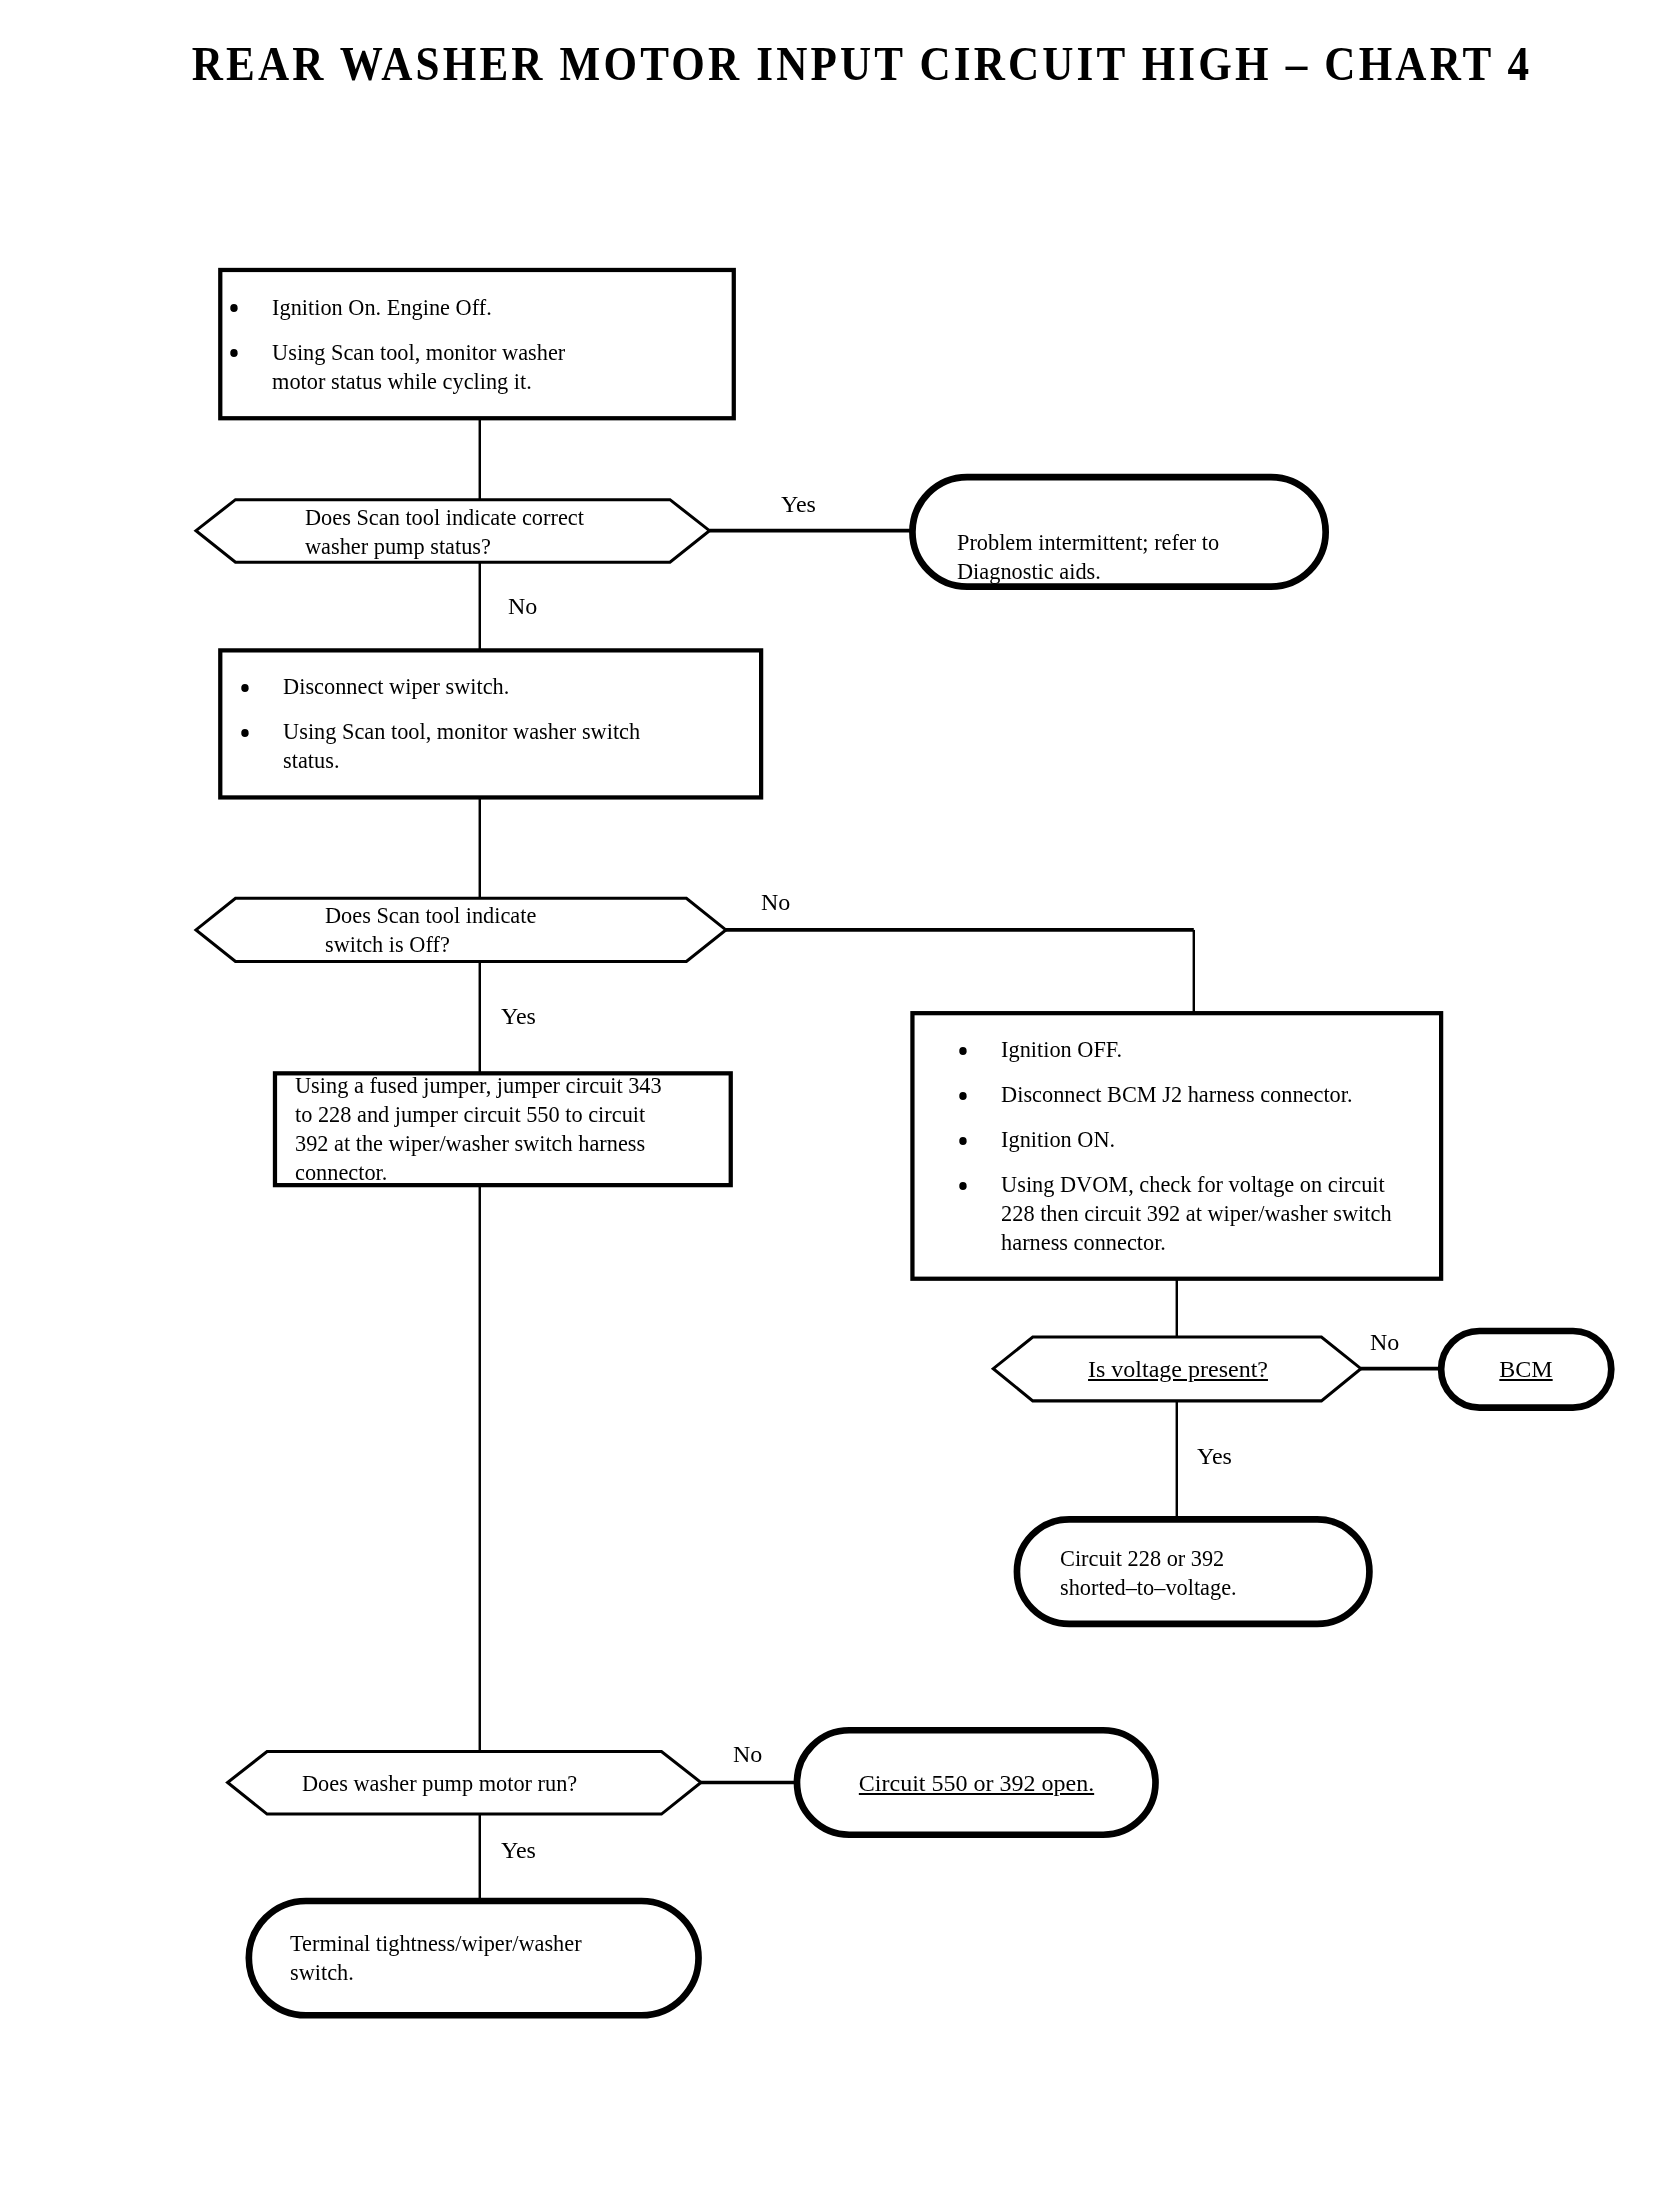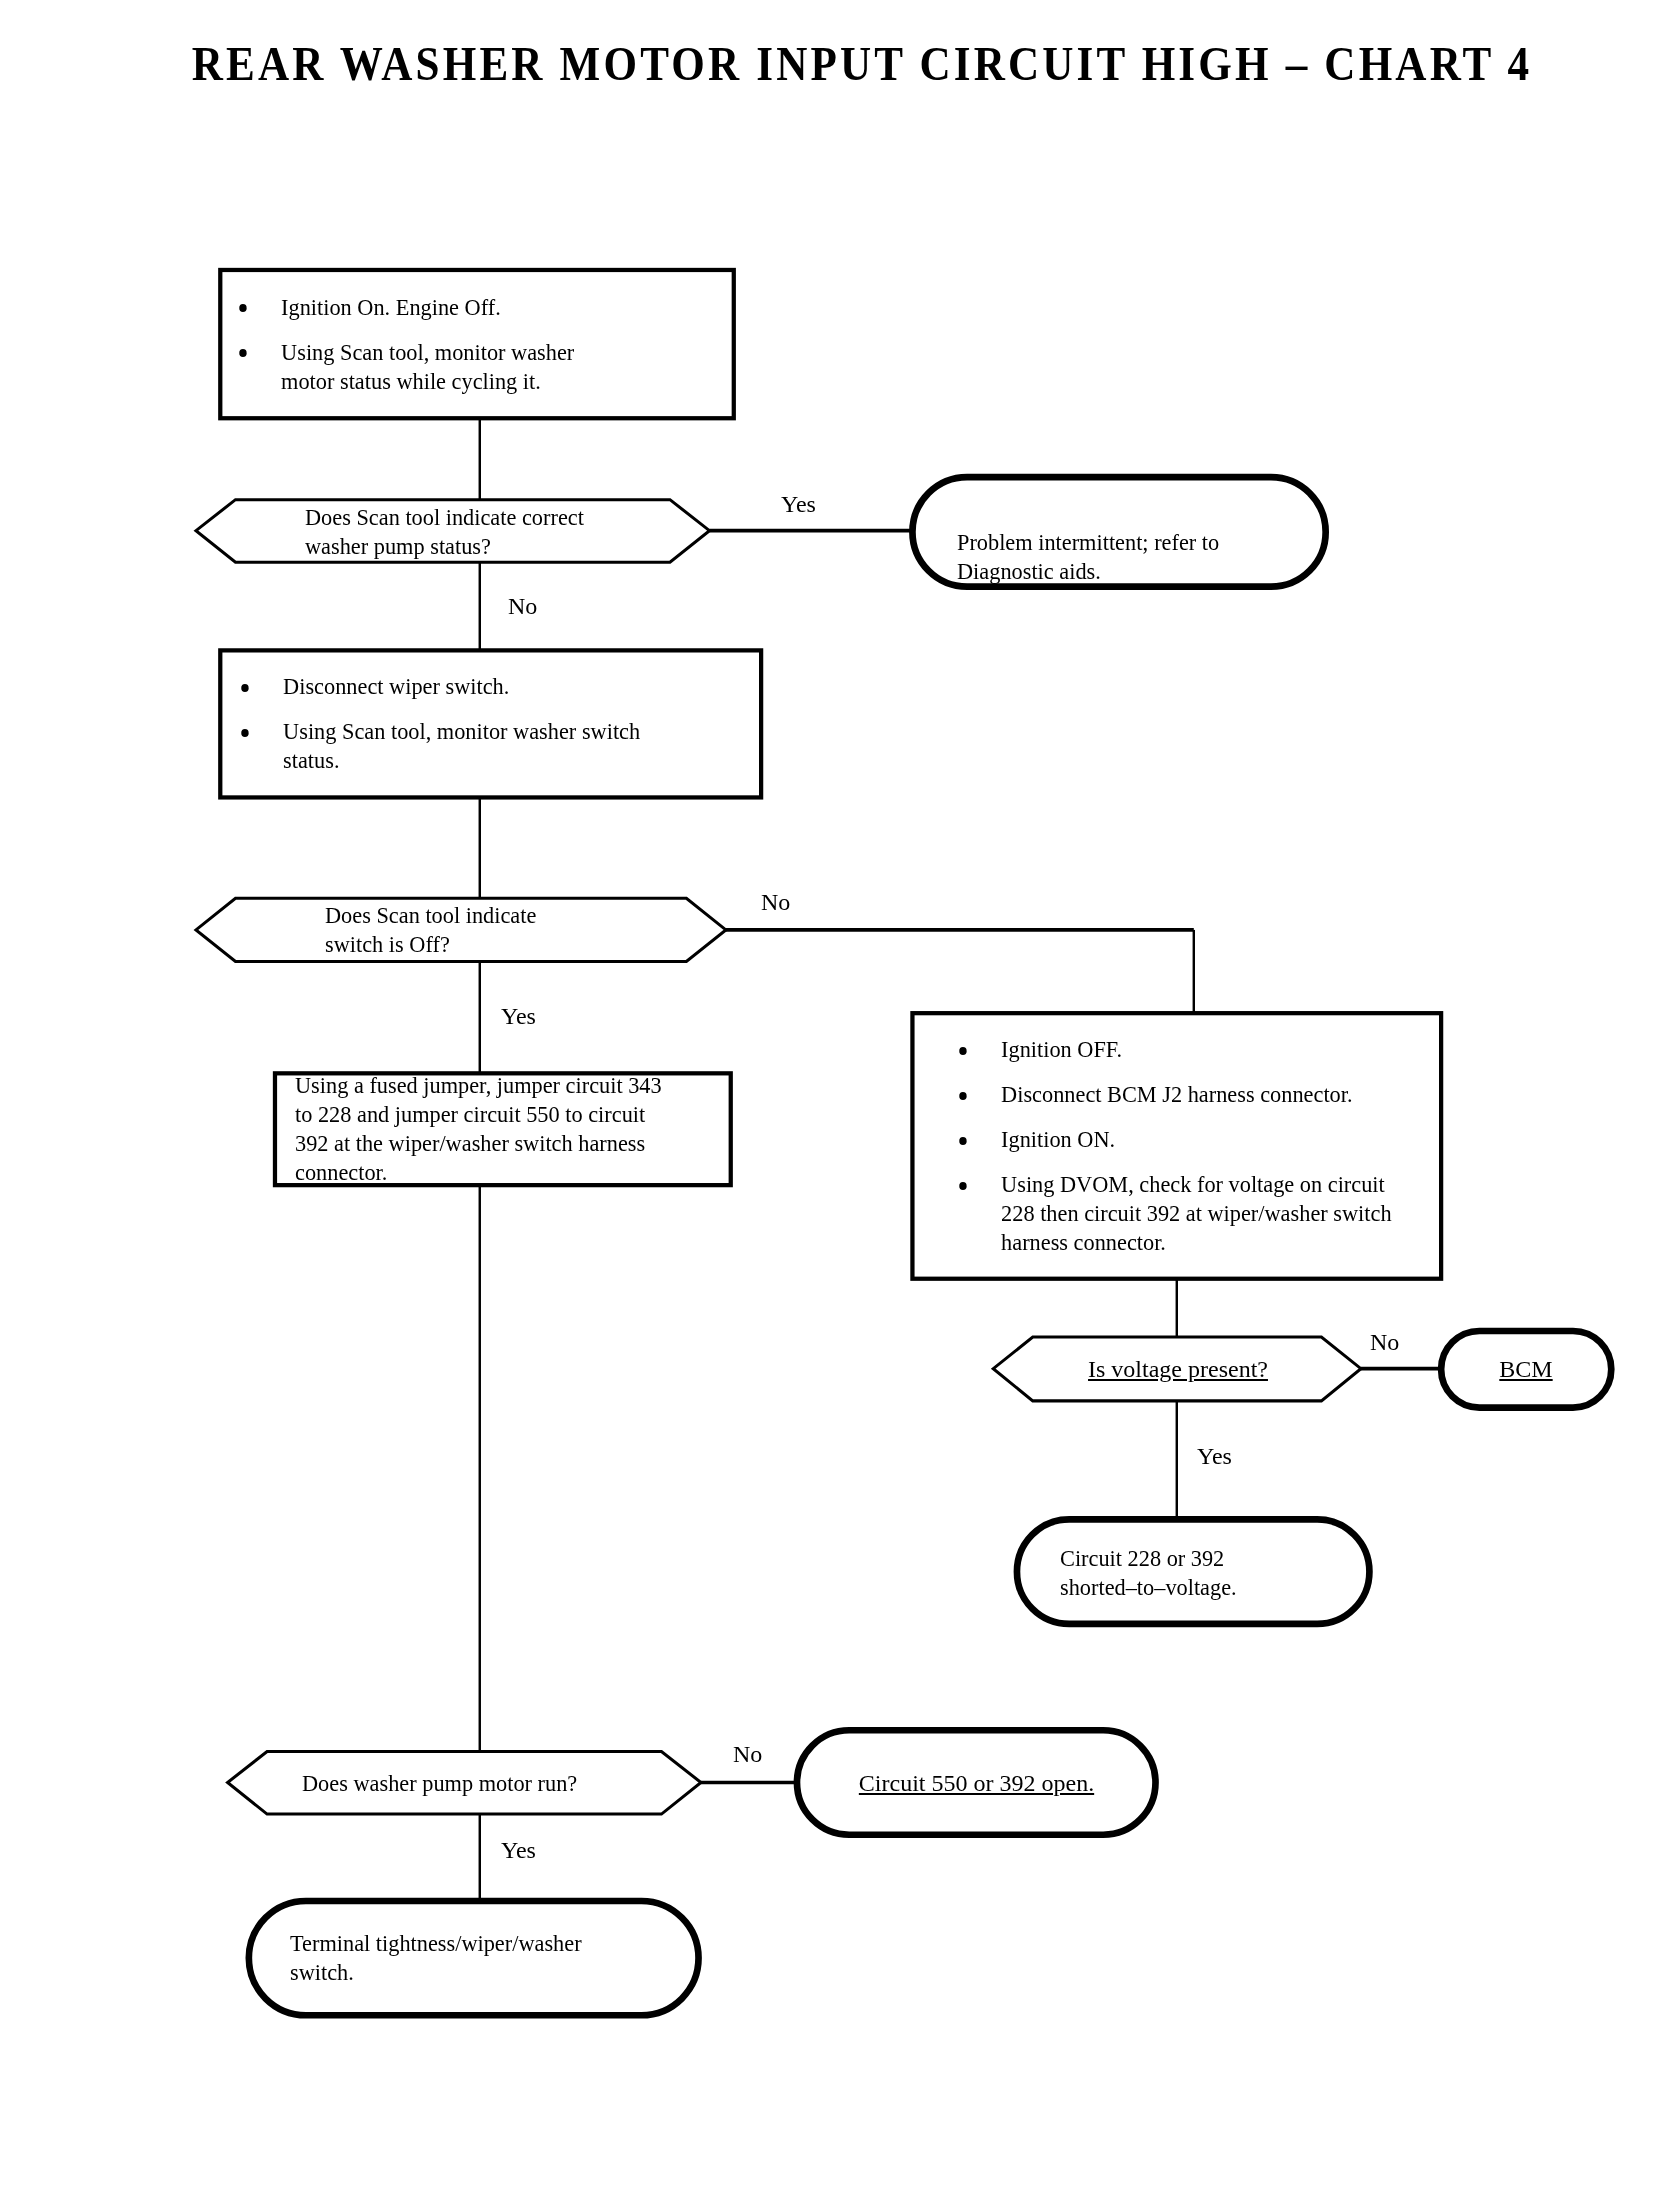--- a/index.html
+++ b/index.html
@@ -154,21 +154,21 @@
 
     <rect class="shape-line pill-thick" x="1634" y="2500" width="580" height="172" rx="86" ry="86"></rect>
 
     <polygon class="shape-line hex-thin" points="400,2882 1049,2882 1114,2933 1049,2985 400,2985 335,2933"></polygon>
 
     <rect class="shape-line pill-thick" x="1272" y="2847" width="590" height="172" rx="86" ry="86"></rect>
 
     <rect class="shape-line pill-thick" x="370" y="3128" width="740" height="188" rx="94" ry="94"></rect>
   </svg>
 
-  <div style="position:absolute;left:205px;top:270px;width:514px;height:148px;">
+  <div style="position:absolute;left:196px;top:270px;width:514px;height:148px;">
     <div class="fo-wrap">
       <ul class="bullet-list node-text">
         <li>Ignition On. Engine Off.</li>
         <li style="max-width:377px;">Using Scan tool, monitor washer motor status while cycling it.</li>
       </ul>
     </div>
   </div>
 
   <div style="position:absolute;left:172px;top:500px;width:514px;height:63px;">
     <div class="fo-wrap" style="padding-left:109px;box-sizing:border-box;justify-content:center;">

